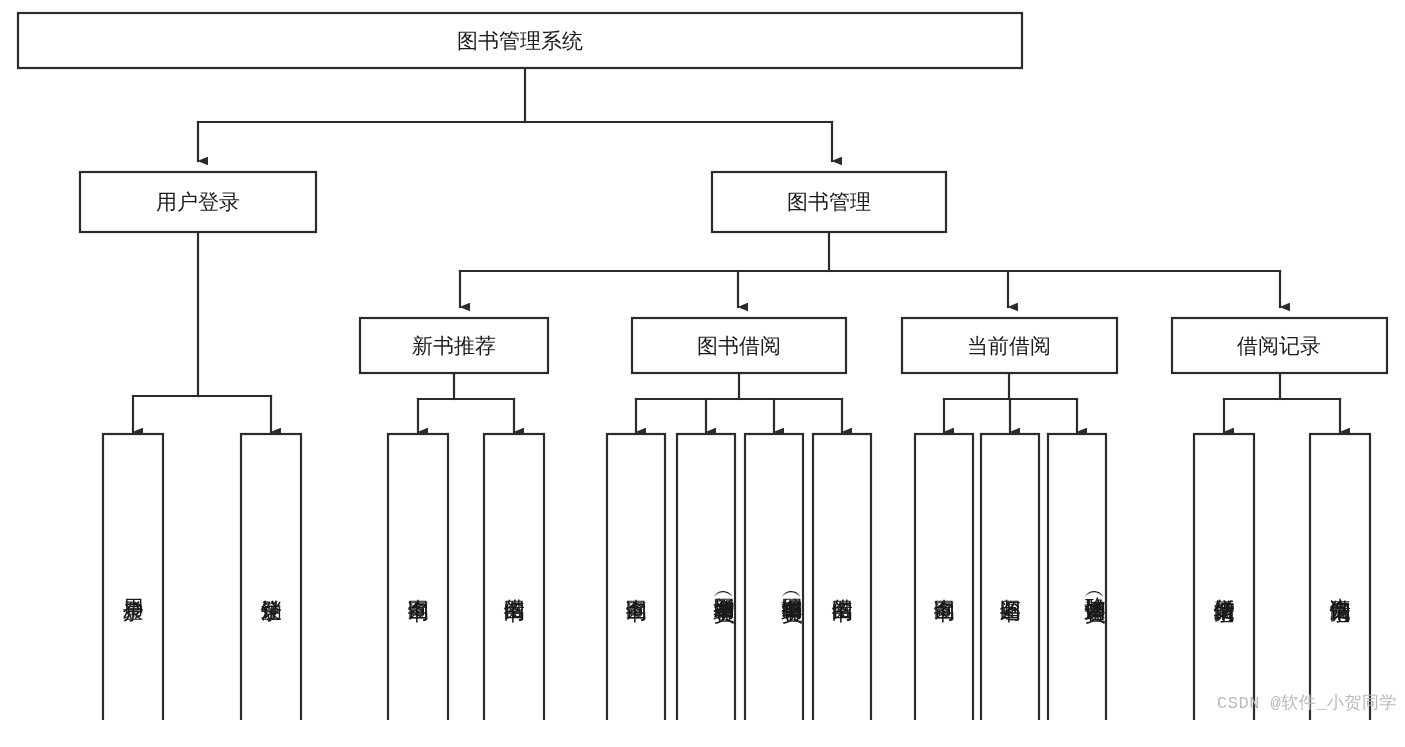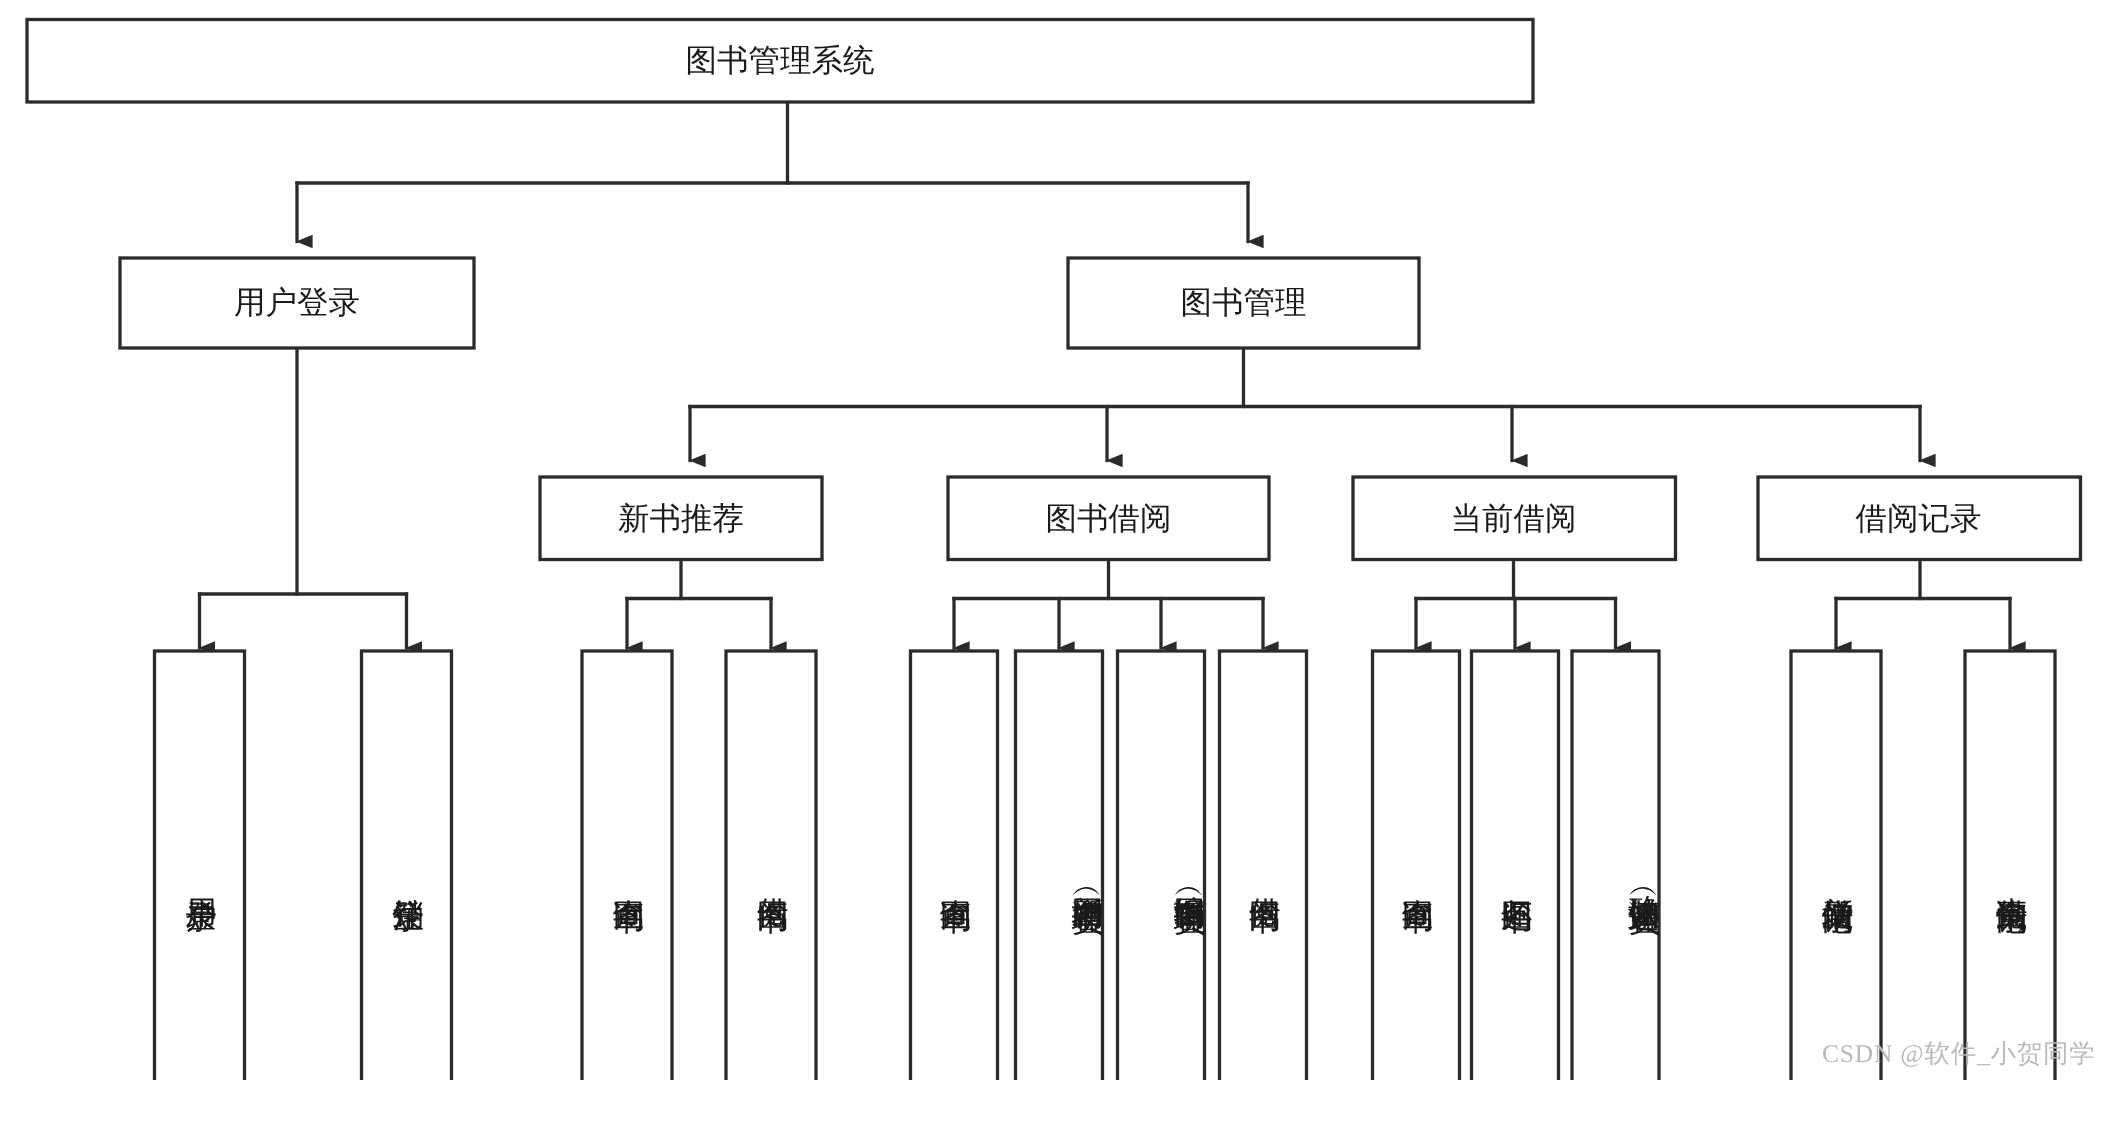--- a/index.html
+++ b/index.html
@@ -54,21 +54,21 @@
     line-height: 1.06;
     color: #1a1a1a;
     letter-spacing: 1px;
     white-space: nowrap;
     pointer-events: none;
   }
   .watermark {
     position: absolute;
     right: 8px;
     bottom: 6px;
-    font-family: Liberation Serif, serif;
+    font-family: Liberation Mono, monospace;
     font-size: 17px;
     color: #b9b9b9;
     letter-spacing: 0.5px;
     user-select: none;
   }
 </style>
 </head>
 <body>
 
 <div id="canvas">

